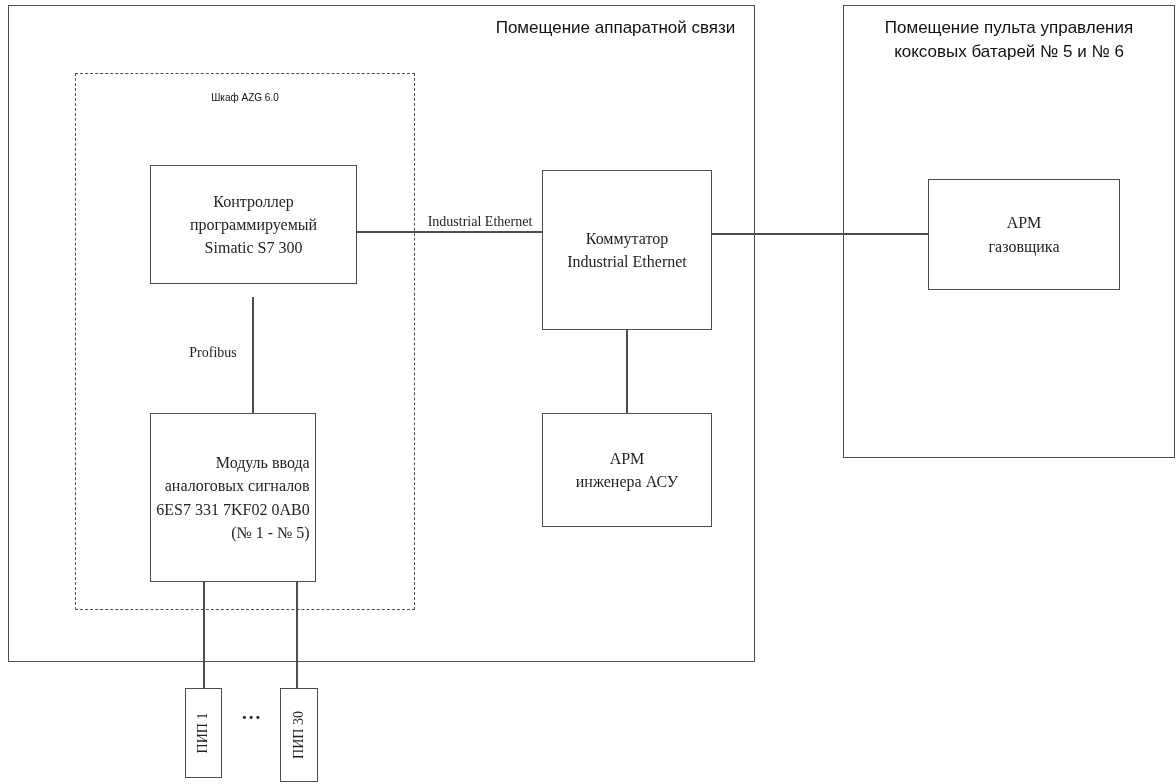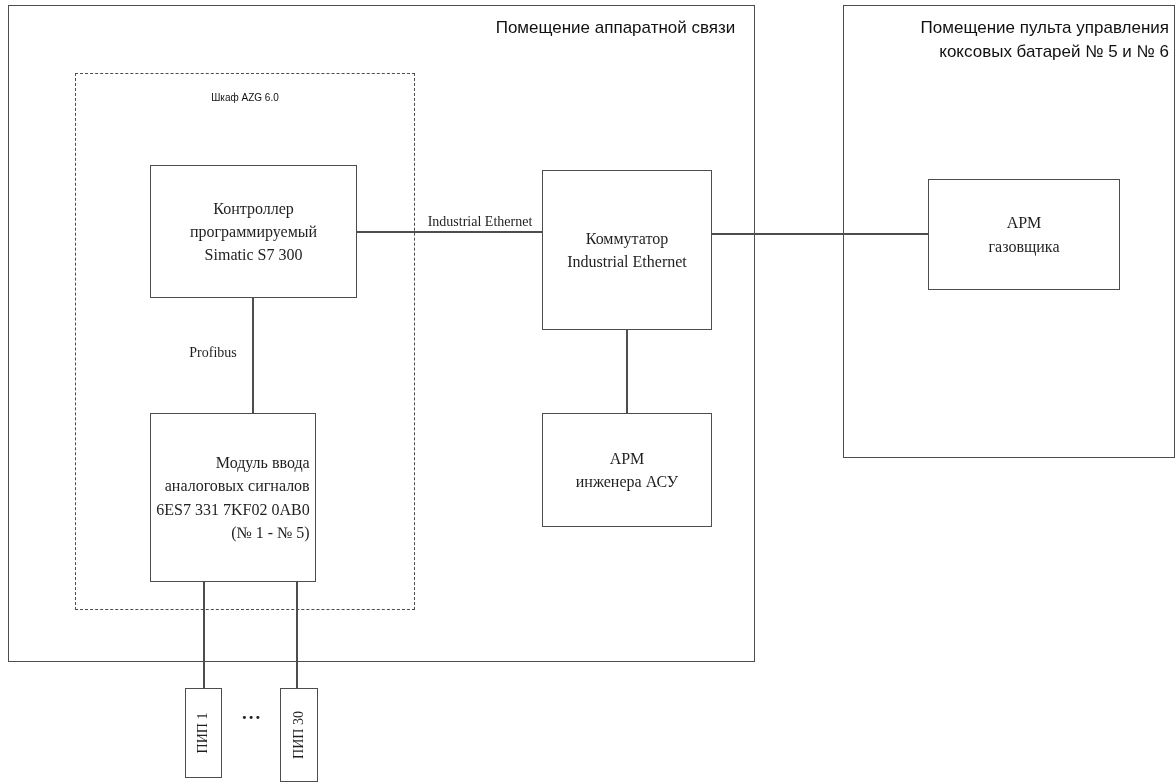--- a/index.html
+++ b/index.html
@@ -81,40 +81,40 @@
 </style>
 </head>
 <body>
 
 <div class="canvas">
 
   <div class="box" style="left:8px; top:5px; width:747px; height:657px;"></div>
   <div class="room-title" style="left:468px; top:16px; width:295px;">Помещение аппаратной связи</div>
 
   <div class="box" style="left:843px; top:5px; width:332px; height:453px;"></div>
-  <div class="room-title" style="left:849px; top:16px; width:320px;text-align:right;">Помещение пульта управления
+  <div class="room-title" style="left:849px; top:16px; width:320px;">Помещение пульта управления
 коксовых батарей № 5 и № 6</div>
 
   <div class="box dashed" style="left:75px; top:73px; width:340px; height:537px;"></div>
   <div class="cab-title" style="left:75px; top:92px; width:340px;">Шкаф AZG 6.0</div>
 
   <div class="line" style="left:356px; top:231px; width:186px; height:1.5px;"></div>
   <div class="link-label" style="left:412px; top:214px; width:136px; text-align:center;">Industrial Ethernet</div>
 
   <div class="line" style="left:712px; top:233px; width:216px; height:1.5px;"></div>
 
   <div class="line" style="left:252px; top:297px; width:1.5px; height:116px;"></div>
   <div class="link-label" style="left:179px; top:345px; width:68px; text-align:center;">Profibus</div>
 
   <div class="line" style="left:626px; top:297px; width:1.5px; height:116px;"></div>
 
   <div class="line" style="left:203px; top:581px; width:1.5px; height:107px;"></div>
   <div class="line" style="left:296px; top:581px; width:1.5px; height:107px;"></div>
 
-  <div class="box node" style="left:150px; top:165px; width:207px; height:133px;">Контроллер
+  <div class="box node" style="left:150px; top:165px; width:207px; height:119px;">Контроллер
 программируемый
 Simatic S7 300</div>
 
   <div class="box node" style="left:150px; top:413px; width:166px; height:169px;text-align:right;">Модуль ввода
 аналоговых сигналов
 6ES7 331 7KF02 0AB0
 (№ 1 - № 5)</div>
 
   <div class="box node" style="left:542px; top:170px; width:170px; height:160px;">Коммутатор
 Industrial Ethernet</div>

